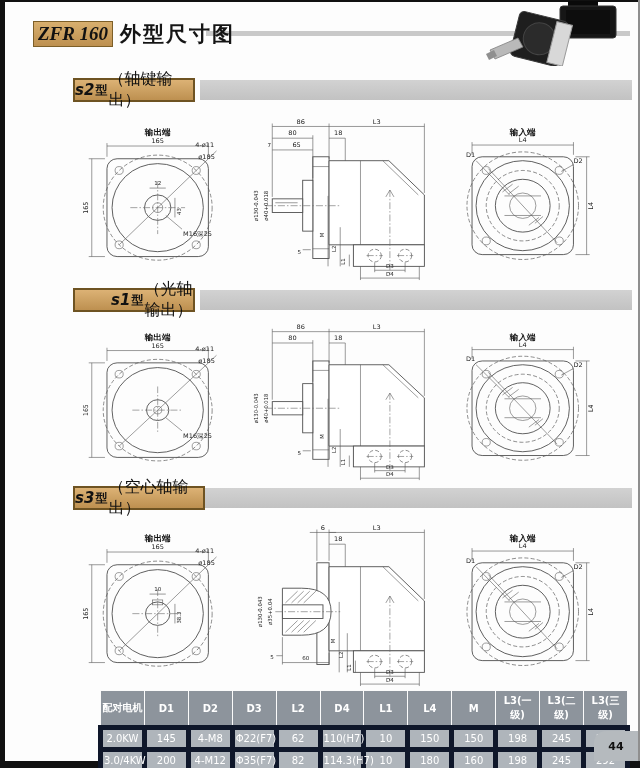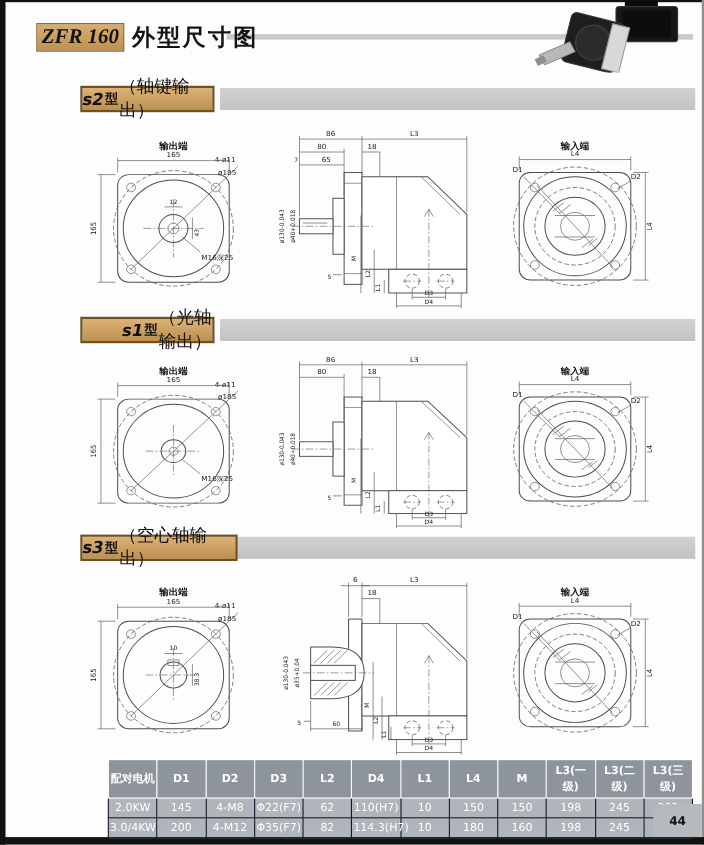--- a/index.html
+++ b/index.html
@@ -53,21 +53,21 @@
   text.dims{font-size:5.5px;fill:#222;}
   text.ttl{font-size:8.5px;fill:#111;font-weight:bold;}
   .hatch{stroke:#4d4d4d;stroke-width:0.55;}
 
   
   .dim-table{
     position:absolute;left:98px;top:690px;width:532px;border-collapse:collapse;
     font-size:10px;color:#fff;text-align:center;table-layout:fixed;
   }
   .dim-table th{background:#8d949c;font-weight:bold;padding:3px 1px;border:1px solid #fbfbfb;}
-  .dim-table td{background:#afb5bb;padding:3px 1px;border:1px solid #0f172a;}
+  .dim-table td{background:#afb5bb;padding:3px 1px;border:5px solid #0f172a;}
   .note{position:absolute;left:70px;top:772px;font-size:10.5px;font-weight:bold;color:#1d1d1d;text-align:right;}
   .page-tab{
     position:absolute;right:2px;bottom:7px;width:44px;height:30px;background:#b5babe;
     border-radius:12px 0 0 0;display:flex;align-items:center;justify-content:center;
     font-size:11px;font-weight:bold;color:#121212;
   }
 </style>
 </head>
 <body>
 
@@ -337,21 +337,21 @@
     <line class="dl" x1="430" y1="44" x2="530" y2="44"></line>
       <text class="dim" x="480" y="41" text-anchor="middle">L4</text>
     <line class="dl" x1="532" y1="56" x2="546" y2="56"></line>
       <line class="dl" x1="532" y1="156" x2="546" y2="156"></line>
     <line class="dl" x1="543" y1="56" x2="543" y2="156"></line>
     <text class="dim" x="549" y="106" text-anchor="middle" transform="rotate(-90 549 106)">L4</text>
   </g>
 </svg>
 
 <div class="sec-bar" style="top:488px;"></div>
-<div class="sec-box" style="top:486px;width:143px;">
+<div class="sec-box" style="top:486px;width:132px;">
   <span class="big">s3</span>
     <span class="suf">型</span>
   <span class="sub">（空心轴输出）</span>
 </div>
 <svg class="drawing" style="top:508px;" viewBox="0 0 570 184" preserveAspectRatio="none">
   <g>
     <text class="ttl" x="120" y="34" text-anchor="middle">输出端</text>
     <rect class="s" x="70" y="58" width="100" height="100" rx="10"></rect>
     <circle class="s" cx="120" cy="108" r="45"></circle>
     <circle class="dsh" cx="120" cy="108" r="53.7"></circle>

